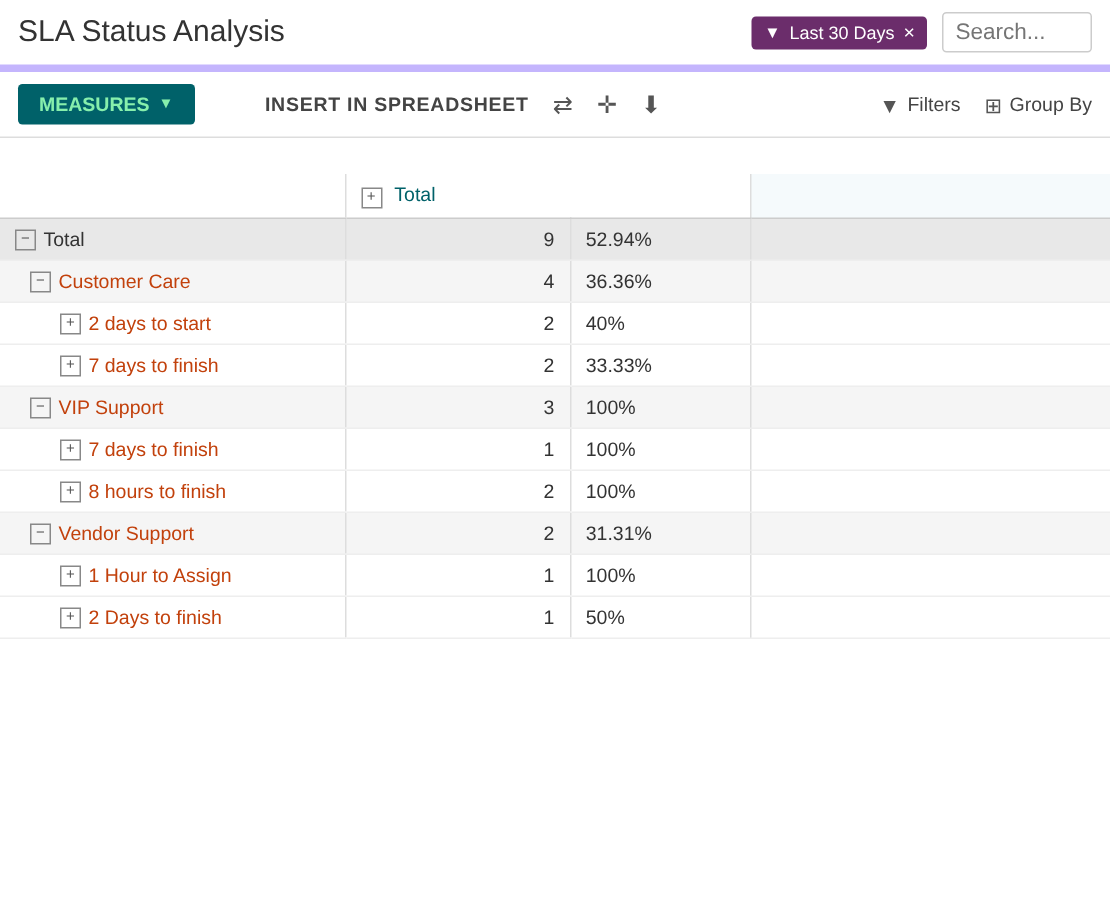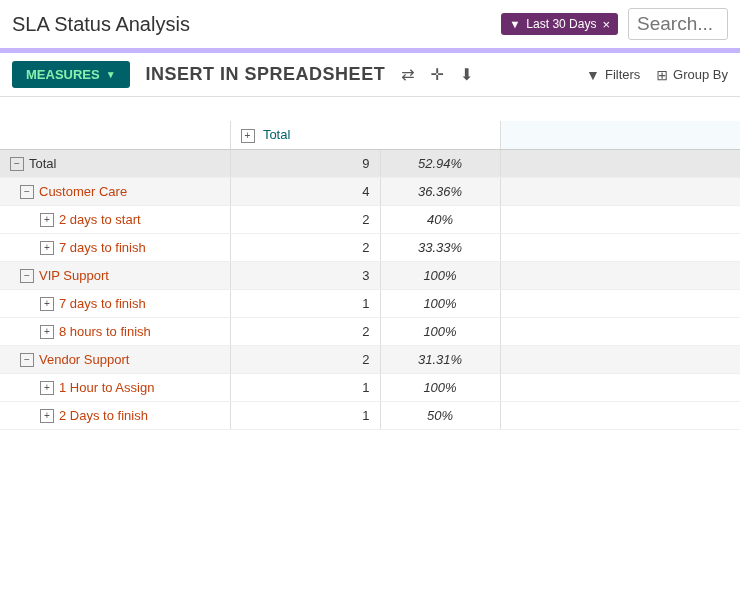--- a/index.html
+++ b/index.html
@@ -35,21 +35,21 @@
     }
     .filter-tag .close-x {
       cursor: pointer;
       font-size: 13px;
       line-height: 1;
     }
     .search-box {
       border: 1px solid #ccc;
       border-radius: 3px;
       padding: 4px 8px;
-      font-size: 19px;
+      font-size: 15px;
       color: #999;
       width: 100px;
       outline: none;
     }
 
     
     .toolbar {
       display: flex;
       align-items: center;
       padding: 8px 12px;
@@ -66,25 +66,26 @@
       font-weight: bold;
       cursor: pointer;
       display: flex;
       align-items: center;
       gap: 6px;
     }
     .btn-measures .arrow-down {
       font-size: 10px;
     }
     .toolbar-label {
-      font-size: 18px;
+      font-size: 13px;
       font-weight: bold;
       color: #444;
       letter-spacing: 0.5px;
       cursor: pointer;
+      margin-left: 31px;
     }
     .toolbar-icon {
       font-size: 16px;
       color: #555;
       cursor: pointer;
     }
     .toolbar-spacer { flex: 1; }
     .btn-filters, .btn-groupby {
       display: flex;
       align-items: center;
@@ -159,24 +160,23 @@
     .row-l1 td.label-cell { padding-left: 20px; }
 
     .row-l2 td { background: #fff; }
     .row-l2 td.label-cell { padding-left: 40px; }
 
     .td-num {
       text-align: right;
       border-left: 1px solid #ddd;
     }
     .td-pct {
-      text-align: center;
+      text-align: left;
       border-left: 1px solid #ddd;
       border-right: 1px solid #ddd;
-      font-style: italic;
     }
     .td-extra {
       background: #f5fafc;
     }
 
     .expand-icon {
       display: inline-block;
       width: 14px;
       height: 14px;
       border: 1px solid #888;

